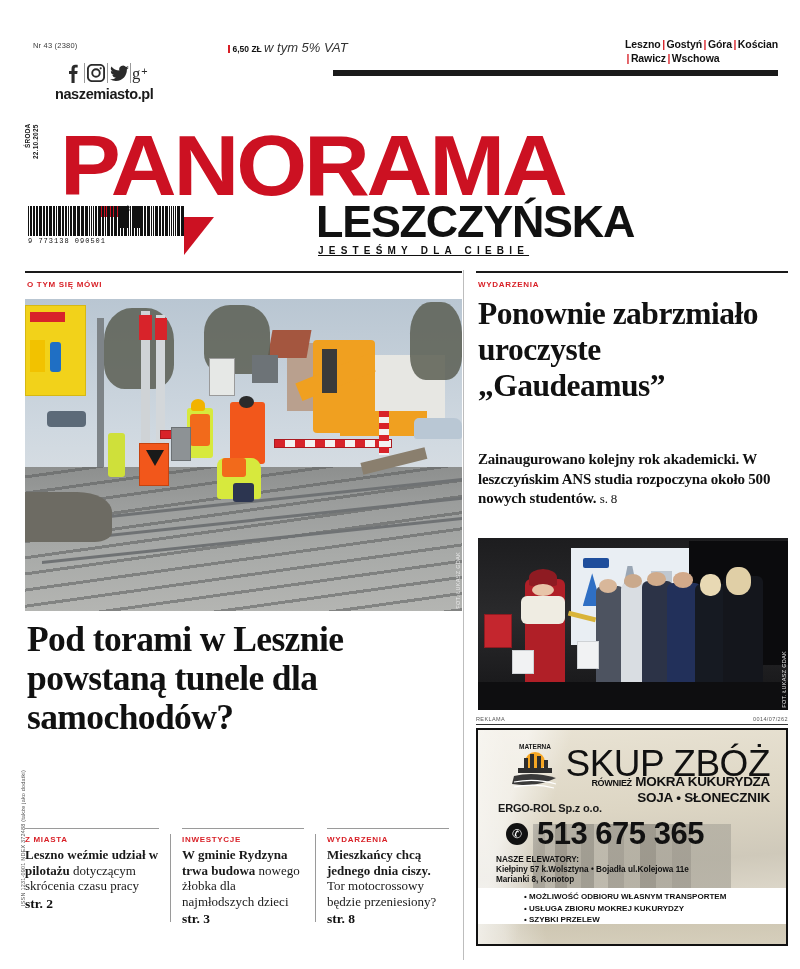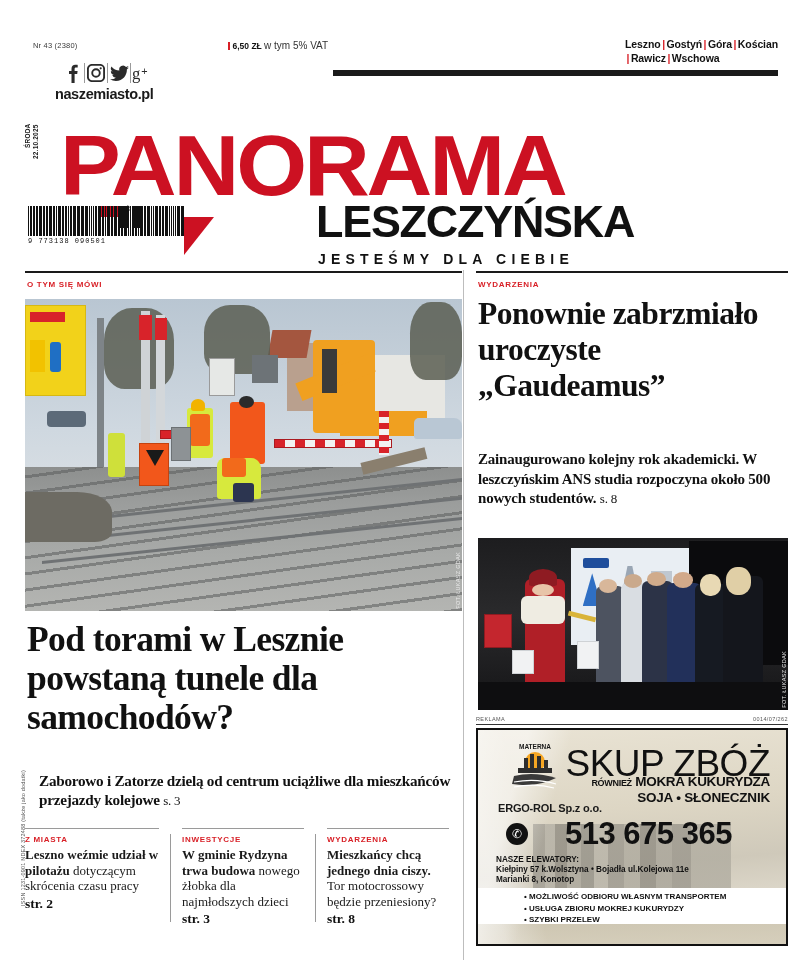--- a/index.html
+++ b/index.html
@@ -19,21 +19,21 @@
   }
   .price-block {
     position: absolute; left: 228px; top: 40px;
     font-size: 8px; color: #222; white-space: nowrap;
   }
   .price-bar {
     display: inline-block; width: 1.5px; height: 8px; background: #d81f26;
     vertical-align: -1px; margin-right: 3px;
   }
   .price-amt { font-weight: bold; font-size: 8.5px; color: #111; }
-  .price-vat { font-size: 10px; color: #333; }
+  .price-vat { font-size: 13px; color: #333; font-style: italic; }
 
   .cities {
     position: absolute; right: 22px; top: 38px;
     text-align: left; font-size: 10.5px; font-weight: bold;
     color: #111; line-height: 13.5px; letter-spacing: -.1px;
   }
   .cities .sep { color: #d81f26; font-weight: bold; padding: 0 1.5px; }
   .rule-black {
     position: absolute; right: 22px; top: 70px; width: 445px; height: 6px;
     background: #1a1a1a;
@@ -84,23 +84,24 @@
     border-left: 30px solid #cc1122;
     border-bottom: 38px solid transparent;
   }
   .leszczynska {
     position: absolute; left: 316px; top: 88px;
     font-weight: bold; font-size: 44px; line-height: 44px;
     color: #111; letter-spacing: -1.2px;
     transform: scaleX(1.02); transform-origin: left top;
   }
   .tagline {
-    position: absolute; left: 318px; top: 139px;
-    font-size: 14px; font-weight: bold; color: #111;
+    position: absolute; left: 318px; top: 133px;
+    font-size: 10px; font-weight: bold; color: #111;
     letter-spacing: 5.2px;
+    text-decoration: underline;
   }
 
   
   .barcode-wrap { position: absolute; left: 28px; top: 206px; }
   .bc-bars { display: flex; align-items: flex-end; height: 30px; }
   .bc-bars i { display: block; background: #111; margin-right: 1px; height: 30px; }
   .bc-num {
     font-size: 7px; font-family: "Liberation Mono", monospace;
     letter-spacing: 1px; color: #111; margin-top: 1px;
   }
@@ -256,21 +257,21 @@
   .ad-phone-row {
     position: absolute; left: 28px; top: 86px;
     display: flex; align-items: center; gap: 9px;
   }
   .ad-phone-ic {
     width: 22px; height: 22px; border-radius: 50%; background: #111;
     display: flex; align-items: center; justify-content: center; color: #fff;
     font-size: 12px;
   }
   .ad-phone {
-    font-size: 31px; font-weight: bold; color: #111; letter-spacing: -.5px; margin-left: 28px;
+    font-size: 31px; font-weight: bold; color: #111; letter-spacing: -.5px;
   }
   .ad-elev {
     position: absolute; left: 18px; top: 125px; width: 280px;
     font-size: 8.2px; font-weight: bold; color: #111; line-height: 9.8px;
   }
   .ad-bullets {
     position: absolute; left: 0; right: 0; top: 158px; height: 36px;
     background: #fff; padding: 3px 0 0 46px;
     font-size: 8px; color: #111; line-height: 11.5px; font-weight: 600;
   }
@@ -506,24 +507,20 @@
 
     <div style="position:absolute;left:77%;top:50%;width:15%;height:4%;background:#8a7f6e;transform:rotate(-14deg);"></div>
     <div style="position:absolute;left:0;top:62%;width:20%;height:16%;background:#6d6b63;border-radius:0 40% 20% 0;"></div>
     <div class="photo-credit-v">FOT. ŁUKASZ GDAK</div>
   </div>
 
   <div class="headline-main">Pod torami w Lesznie powstaną tunele dla samochodów?</div>
 
   <div class="issn-v">ISSN 1231-0901 NDEX 372488 (także jako dodatki)</div>
 
-  <div class="subhead-main">
-    <span>Zaborowo i Zatorze dzielą od centrum uciążliwe dla mieszkańców przejazdy kolejowe</span>
-    <span class="pg">s. 3</span>
-  </div>
 
   <div class="teasers">
     <div class="teaser">
       <div class="teaser-rule"></div>
       <span class="kicker">Z MIASTA</span>
       <div class="teaser-text">
         <b>Leszno weźmie udział w pilotażu</b><span> dotyczącym skrócenia czasu pracy</span>
       </div>
       <div class="teaser-page">str. 2</div>
     </div>

